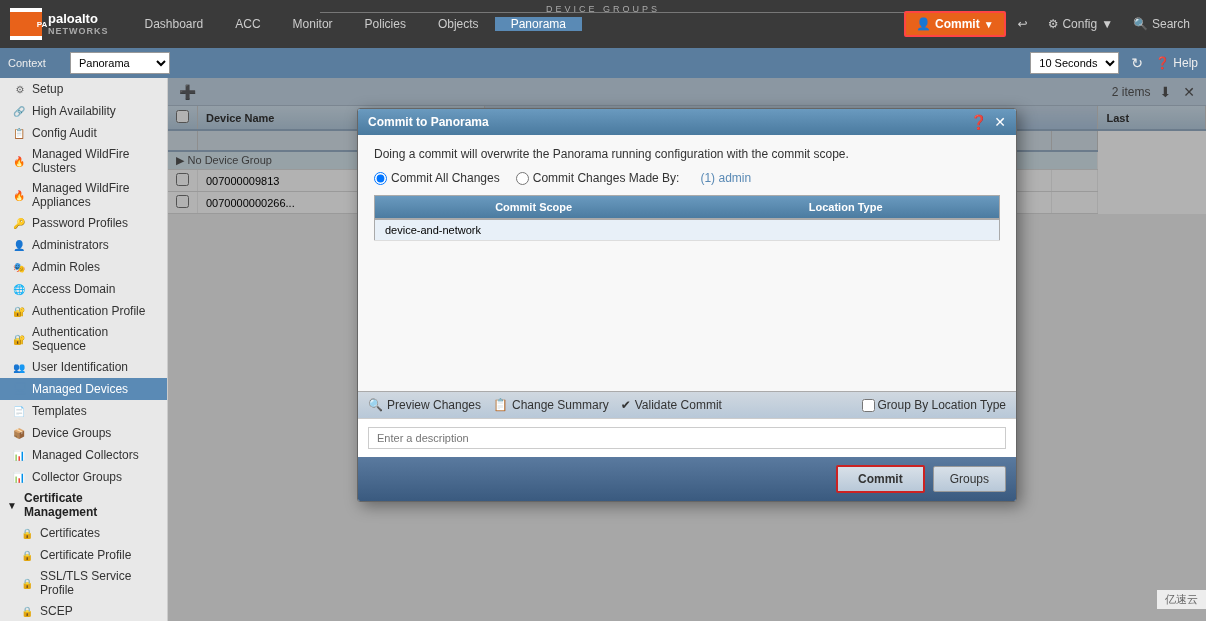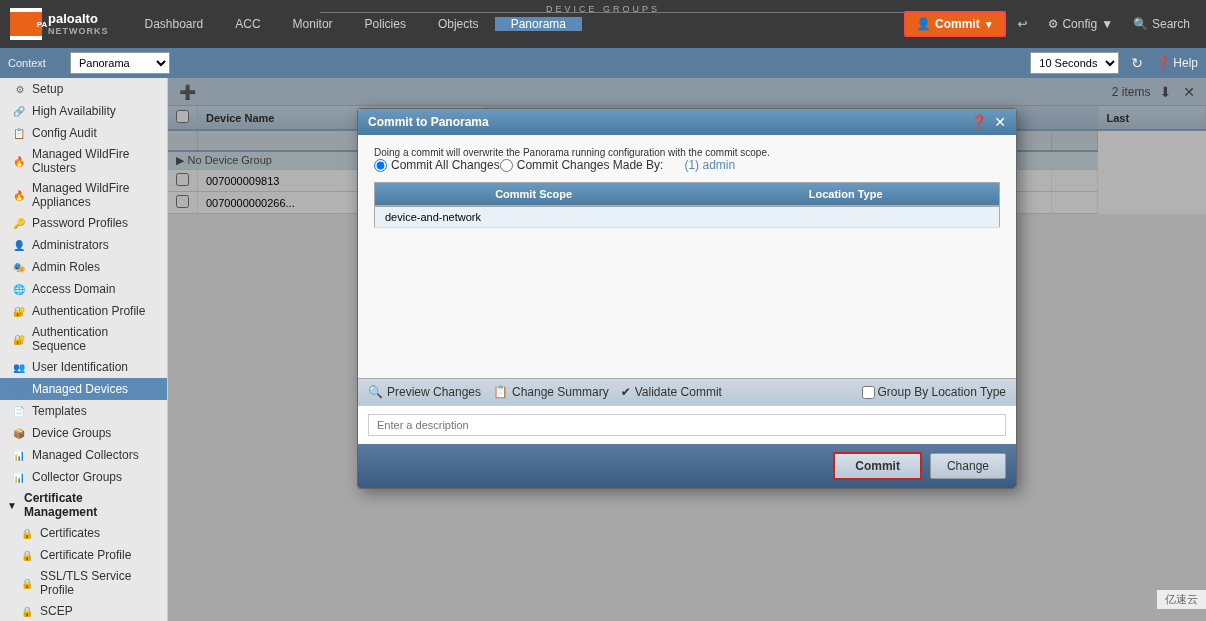--- a/index.html
+++ b/index.html
@@ -117,22 +117,22 @@
     .modal-header {
       background: linear-gradient(to bottom, #6a9abf, #4a7a9f);
       color: #fff; padding: 6px 10px; display: flex; align-items: center; justify-content: space-between;
       font-size: 13px; font-weight: bold;
     }
     .modal-header-actions { display: flex; gap: 6px; }
     .modal-header-btn {
       background: none; border: none; color: #fff; cursor: pointer; font-size: 14px; line-height: 1;
     }
     .modal-body { padding: 12px 16px; background: #f8f8f8; }
-    .modal-desc { font-size: 10px; color: #333; }
-    .radio-group { display: flex; align-items: center; margin-bottom: 10px; }
+    .modal-desc { font-size: 12px; color: #333; margin-bottom: 10px; }
+    .radio-group { display: flex; align-items: center; gap: 16px; margin-bottom: 10px; }
     .radio-group label { font-size: 11px; color: #333; display: flex; align-items: center; gap: 4px; cursor: pointer; }
     .modal-table-area { margin-bottom: 0; }
     .modal-table { width: 100%; border-collapse: collapse; border: 1px solid #aaa; }
     .modal-table thead tr { background: linear-gradient(to bottom, #6a9abf, #4a7a9f); }
     .modal-table th { padding: 5px 10px; text-align: center; font-size: 11px; color: #fff; font-weight: bold; }
     .modal-table td { padding: 4px 10px; font-size: 11px; border-bottom: 1px solid #ddd; }
     .modal-table tbody tr:first-child td { background: #e8f0f8; }
     .modal-table-body { height: 160px; overflow-y: auto; }
     .modal-footer-bar {
       background: linear-gradient(to bottom, #d0d8e0, #b8c8d8);
@@ -458,20 +458,20 @@
             <span>Group By Location Type</span>
           </div>
         </div>
 
         <div class="modal-desc-area">
           <input type="text" class="modal-desc-input" placeholder="Enter a description" style="">
         </div>
 
         <div class="modal-bottom-bar">
           <button class="btn-commit">Commit</button>
-          <button class="btn-cancel">Change</button>
+          <button class="btn-cancel">Groups</button>
         </div>
       </div>
     </div>
   </div>
 </div>
 
 <div class="brand-watermark">亿速云</div>
 
 </body></html>

